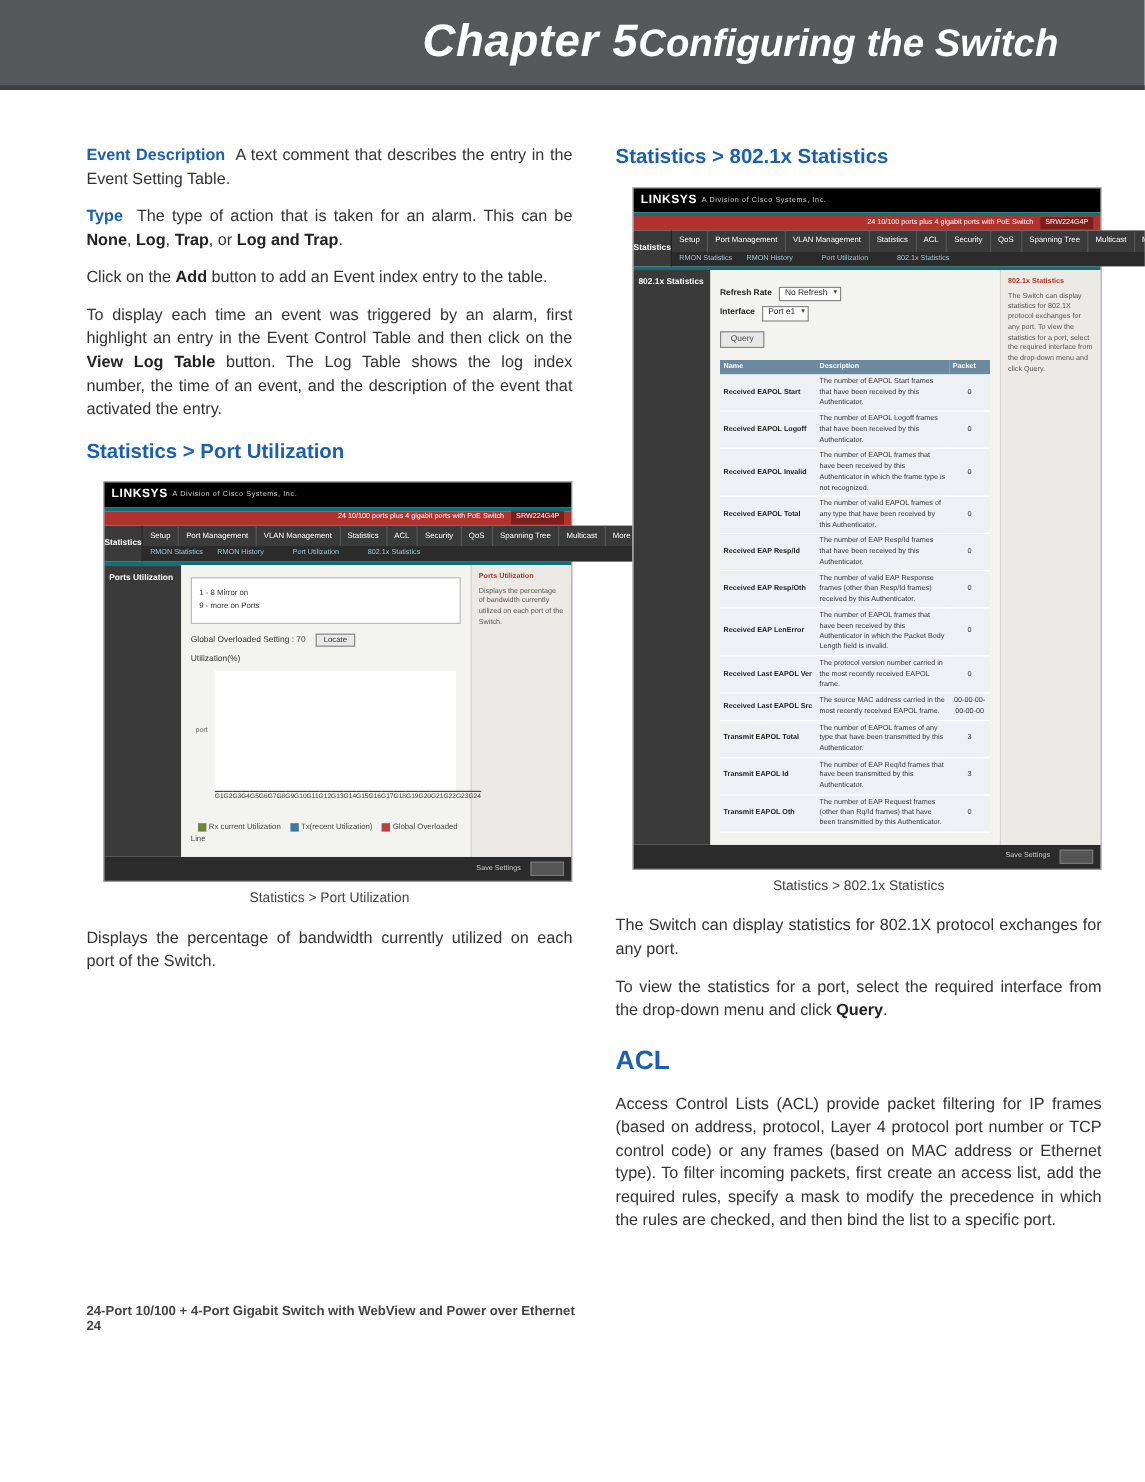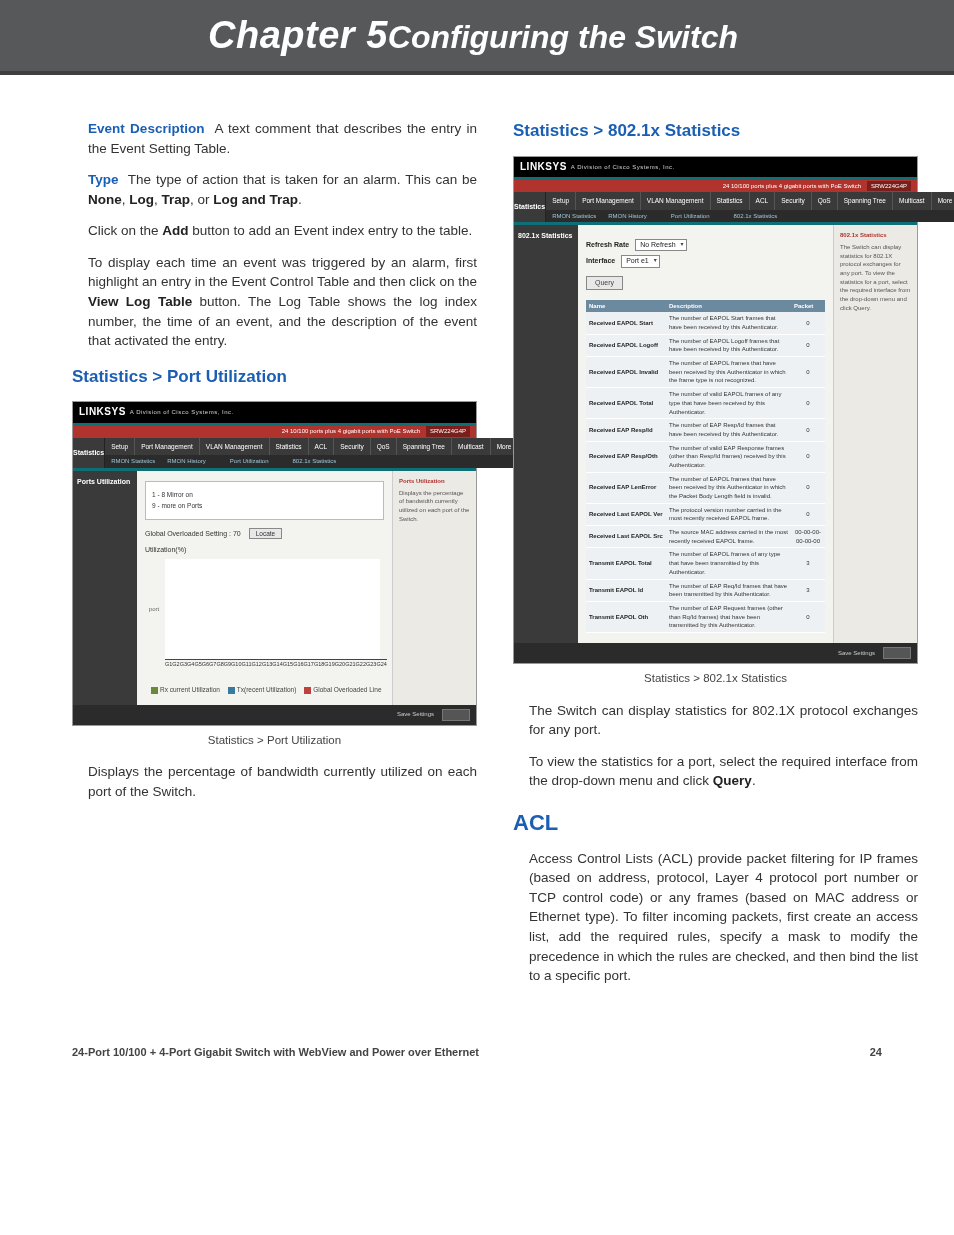--- a/index.html
+++ b/index.html
@@ -1,30 +1,30 @@
 <!DOCTYPE html>
 <html><head>
 <meta charset="utf-8">
 <style>
   * { box-sizing: border-box; margin: 0; padding: 0; }
   html, body { width: 954px; background: #fff; font-family: "Myriad Pro", "Segoe UI", Arial, sans-serif; color: #222; }
   .page { width: 954px; padding: 0; position: relative; }
-  .hdr-bar { background: #56585a; color: #fff; padding: 14px 72px 14px 64px; display: flex; justify-content: center; align-items: baseline; border-bottom: 4px solid #3f3f3f; }
+  .hdr-bar { background: #56585a; color: #fff; padding: 14px 72px 14px 64px; display: flex; justify-content: flex-end; align-items: baseline; border-bottom: 4px solid #3f3f3f; }
   .hdr-bar .ch { font-size: 38px; font-weight: 700; font-style: italic; letter-spacing: 0.5px; }
   .hdr-bar .ttl { font-size: 32px; font-weight: 700; font-style: italic; }
   .body { padding: 44px 72px 40px 72px; display: flex; gap: 36px; }
   .col { width: 50%; font-size: 13.5px; line-height: 1.45; color: #333; }
-  .col p { margin: 0 0 12px 16px; text-align: justify; }
+  .col p { margin: 0 0 12px 0; text-align: justify; }
   .term { color: #1a5fb4; font-weight: 700; }
   b { font-weight: 700; color: #222; }
   h3.sect { color: #1a5fb4; font-weight: 700; font-size: 17px; margin: 14px 0 12px 0; }
   h2.sect-lg { color: #1a5fb4; font-weight: 700; font-size: 22px; margin: 16px 0 10px 0; }
-  .fig { margin: 8px 0 4px 0; }
+  .fig { margin: 8px 0 4px 14px; }
   .fig-cap { text-align: center; font-size: 11.5px; color: #444; margin: 6px 0 14px 0; }
-  .ftr { position: relative; padding: 8px 72px 24px 72px; display: flex; justify-content: space-between; font-size: 11px; color: #444; border-top: none; }
+  .ftr { position: relative; padding: 8px 72px 24px 72px; display: flex; justify-content: space-between; font-size: 11px; color: #444; border-top: none; flex-direction: column; }
   .ftr .prod { font-weight: 700; }
   .ftr .pg { font-weight: 700; }
 
   
   .shot { width: 100%; border: 1px solid #999; background: #fafafa; font-size: 7px; color: #444; }
   .shot .brand { background: #000; color: #fff; padding: 3px 6px; font-weight: 700; font-size: 10px; letter-spacing: 0.5px; display:flex; align-items:center; gap:4px;}
   .shot .brand .sub { font-weight:400; font-size:6px; opacity:.8;}
   .shot .redbar { background: #b0332e; height: 12px; display:flex; justify-content:flex-end; align-items:center; padding:0 6px; color:#fff; font-size:6px; gap:6px;}
   .shot .redbar .model{ background:#7a1f1b; padding:1px 4px;}
   .shot .navwrap{ display:flex; }

